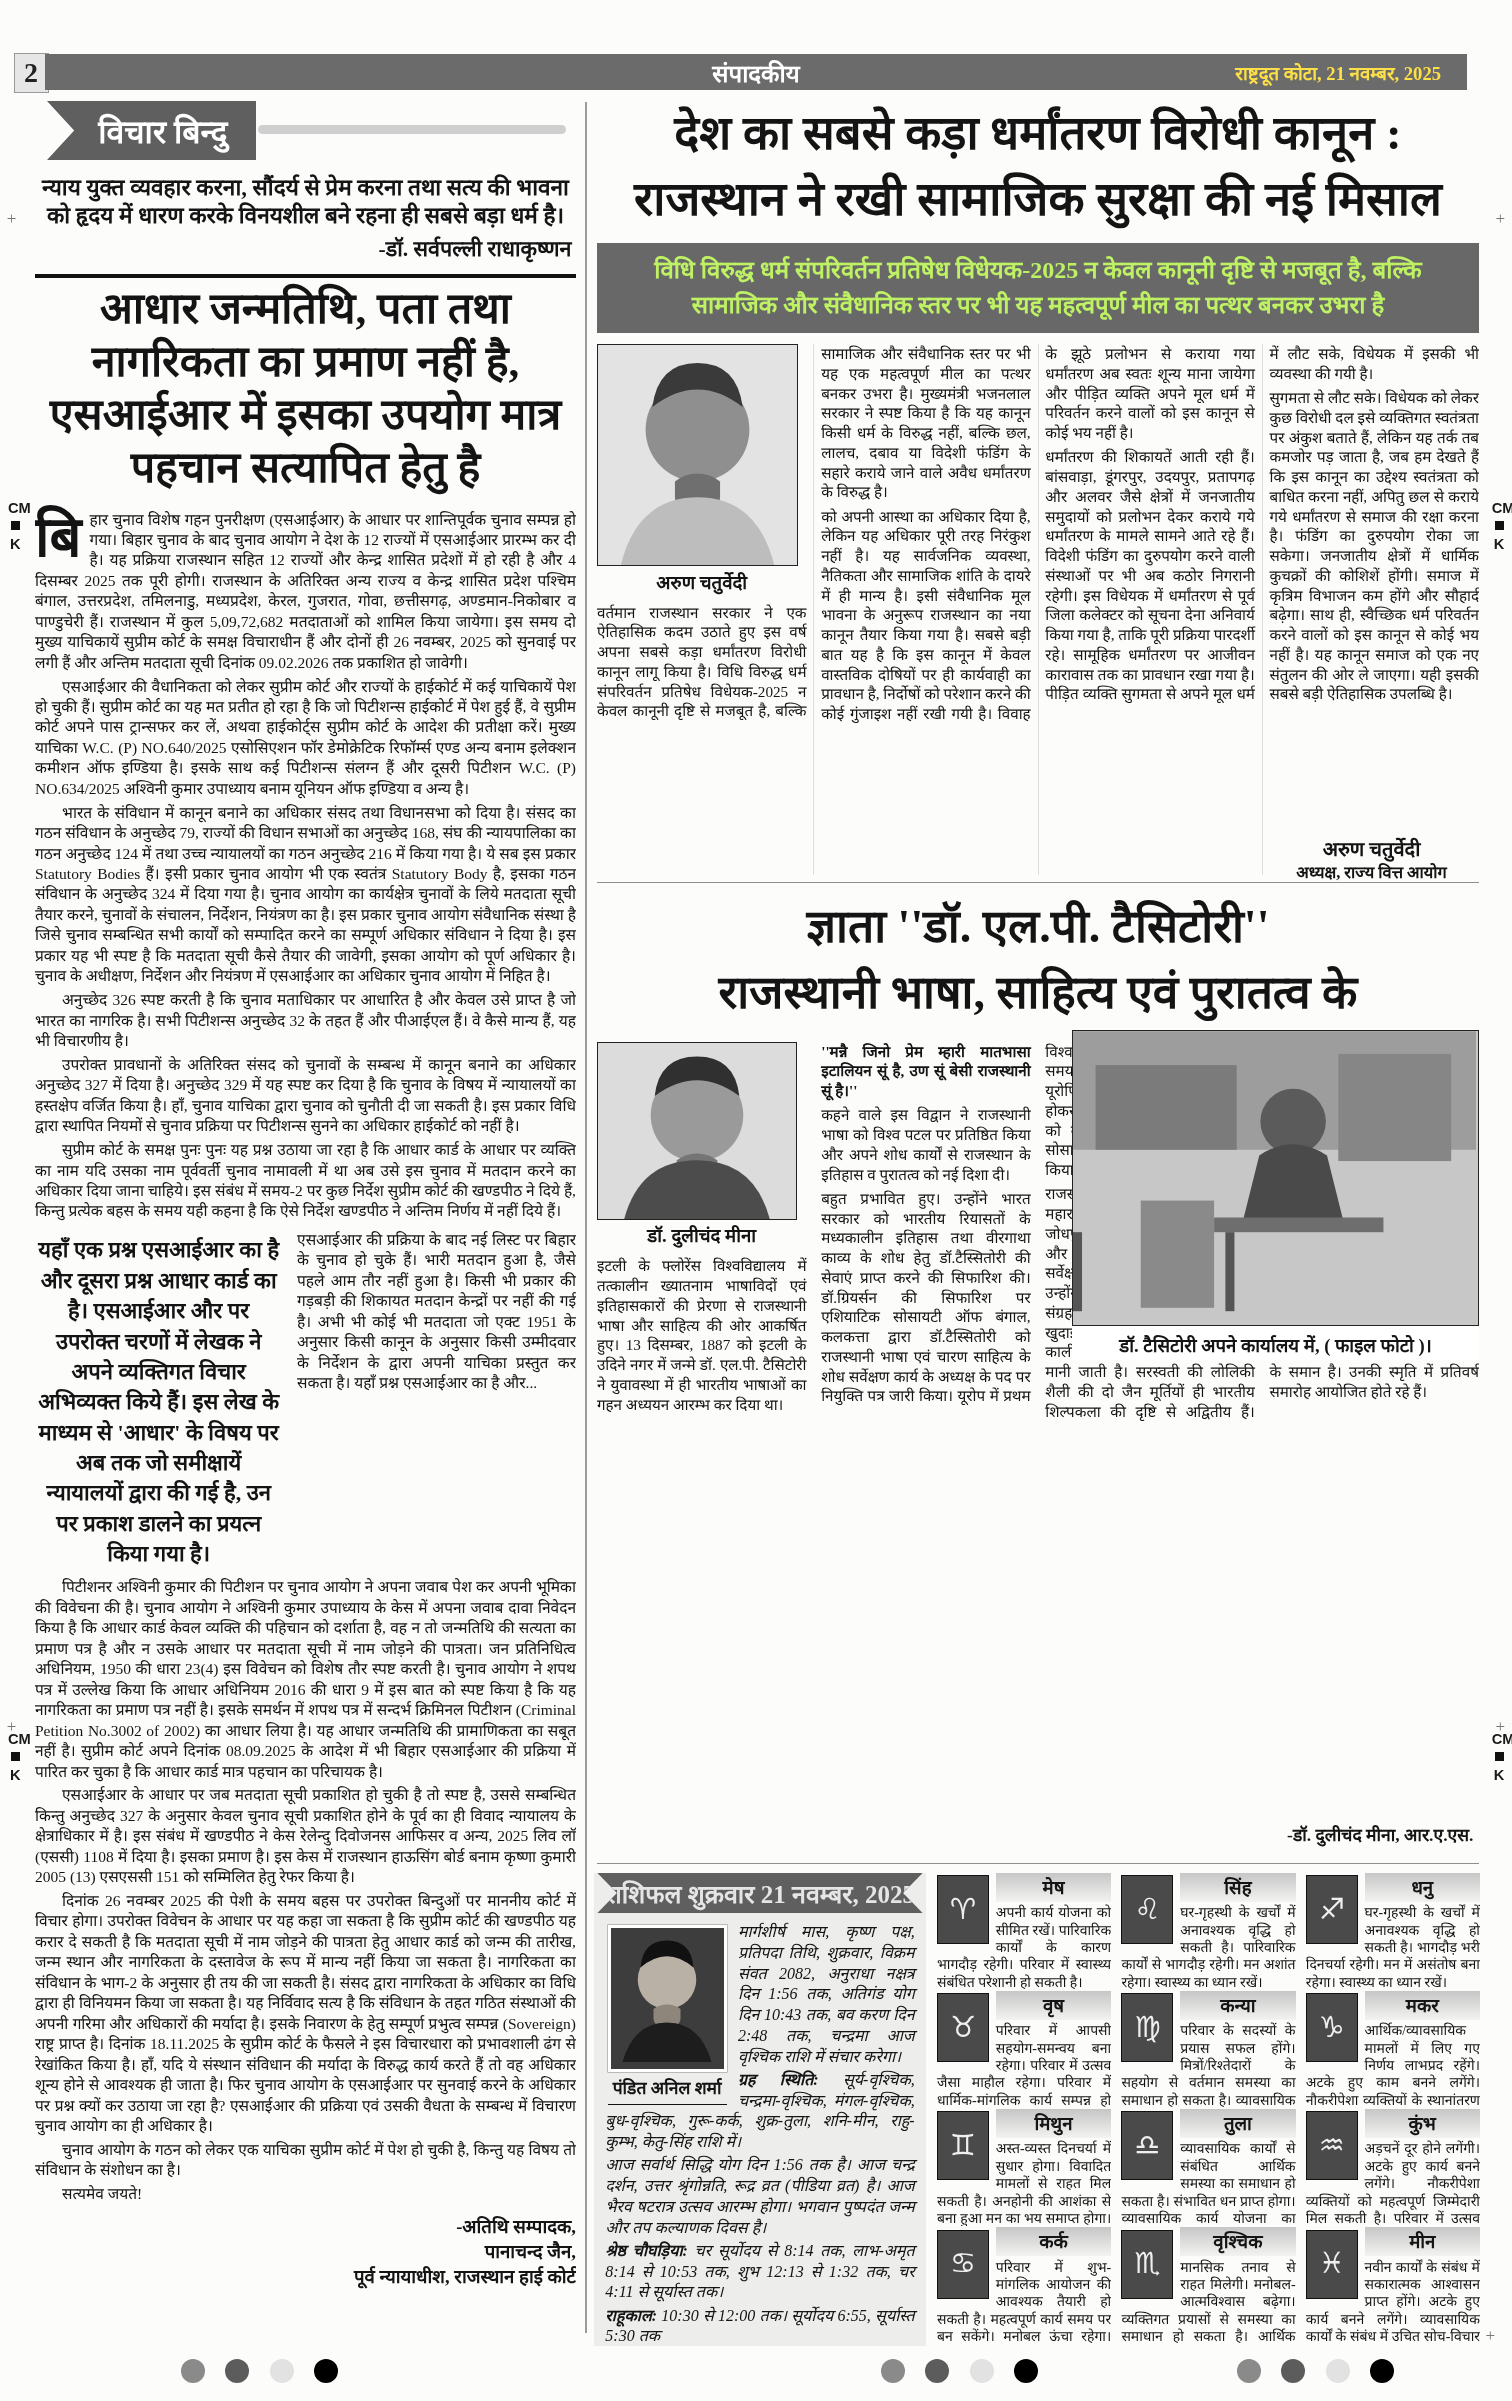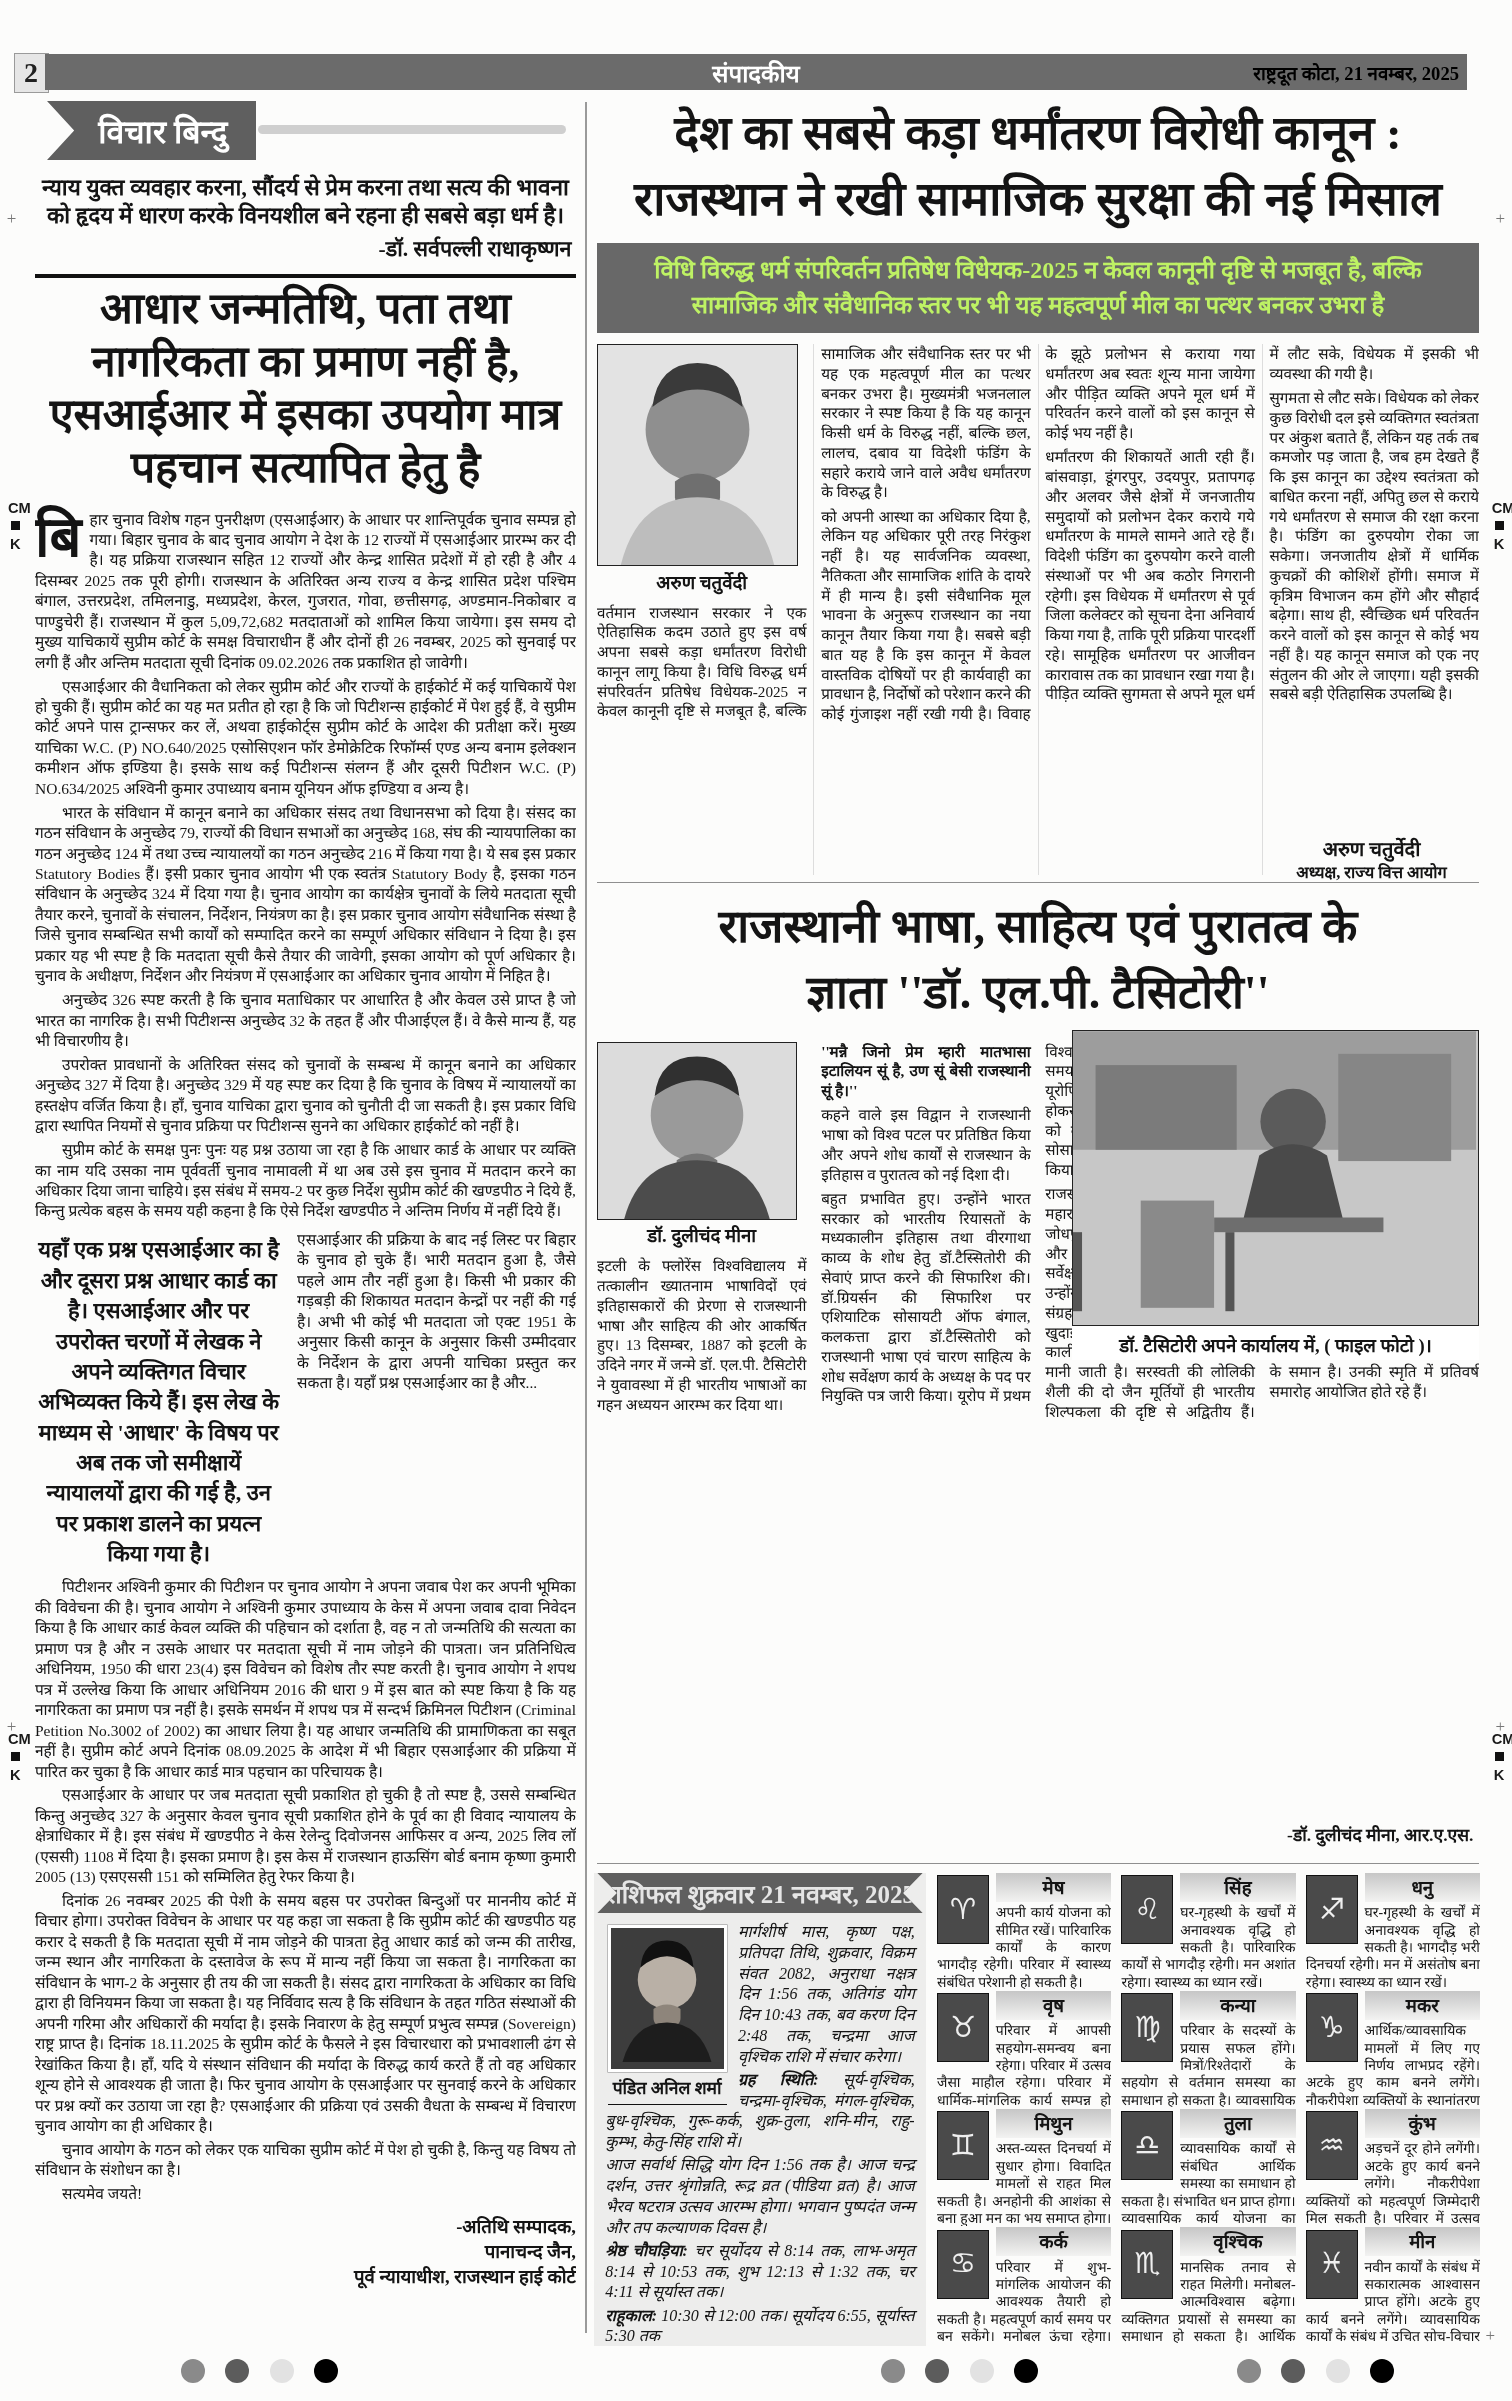--- a/index.html
+++ b/index.html
@@ -5,21 +5,21 @@
   html,body{margin:0;padding:0;background:#e9e9e9;}
   .page{position:relative;width:1512px;height:2401px;background:#fcfcfb;color:#141414;
         font-family:"Liberation Serif","DejaVu Serif",serif;overflow:hidden;}
   
   .masthead{position:absolute;left:45px;top:54px;width:1422px;height:36px;background:#6b6b6b;
             display:flex;align-items:center;justify-content:center;}
   .pagenum{position:absolute;left:13.6px;top:53px;width:33px;height:38px;background:#e6e6e6;
            border:0.6px solid #9a9a9a;display:flex;align-items:center;justify-content:center;
            font-size:28px;font-weight:bold;color:#222;}
   .masthead .section{color:#fff;font-size:24px;font-weight:bold;}
-  .masthead .dateline{position:absolute;right:8px;color:#000000;font-size:18.6px;font-weight:bold;}
+  .masthead .dateline{position:absolute;right:26px;color:#fde047;font-size:18.6px;font-weight:bold;}
   
   .just{text-align:justify;}
   .hrule{position:absolute;background:#8f8f8f;}
   .crop{position:absolute;color:#777;font-size:17px;}
   .cmk{position:absolute;width:14.7px;color:#1a1a1a;font-family:"Liberation Sans",sans-serif;
        font-size:14.7px;font-weight:bold;line-height:1.5;text-align:center;}
   .cmk .sq{display:block;width:9px;height:9px;background:#111;margin:2.3px auto;}
   
   .leftcol{position:absolute;left:35px;top:101px;width:541px;height:2231px;overflow:hidden;}
   .vb-row{position:relative;height:63px;}
@@ -193,22 +193,22 @@
     <div class="conv-byline">
       <div>अरुण चतुर्वेदी</div>
       <div class="t">अध्यक्ष, राज्य वित्त आयोग</div>
     </div>
   </div>
 
   <div class="hrule" style="left:597px;top:882px;width:882px;height:1.1px;"></div>
 
   <div class="tes">
     <div class="tes-headline">
+      <div>ज्ञाता ''डॉ. एल.पी. टैसिटोरी''</div>
       <div>राजस्थानी भाषा, साहित्य एवं पुरातत्व के</div>
-      <div>ज्ञाता ''डॉ. एल.पी. टैसिटोरी''</div>
     </div>
 
     <div class="tes-body just">
       <div class="photo-card" style="width:198px;height:176px;">
         <svg width="198" height="176" viewBox="0 0 350 312">
           <rect width="350" height="312" fill="#dcdcdc"></rect>
           <circle cx="175" cy="128" r="82" fill="#9a9a9a"></circle>
           <path d="M175 196 q20 0 36 12 l0 24 q0 24 -36 24 q-36 0 -36 -24 l0 -24 q16 -12 36 -12z" fill="#757575"></path>
           <path d="M46 312 q28 -104 129 -104 q101 0 129 104z" fill="#4c4c4c"></path>
           <path d="M100 94 q75 -56 150 0 q-8 -70 -75 -70 q-67 0 -75 70z" fill="#303030"></path>

